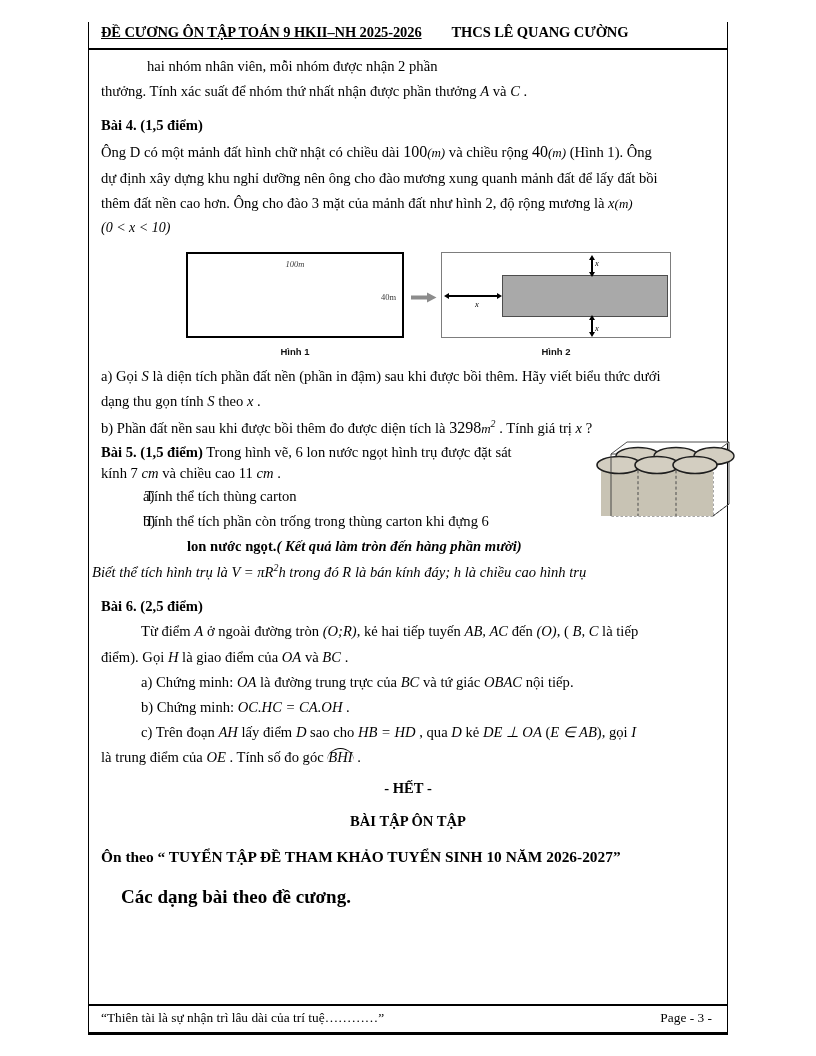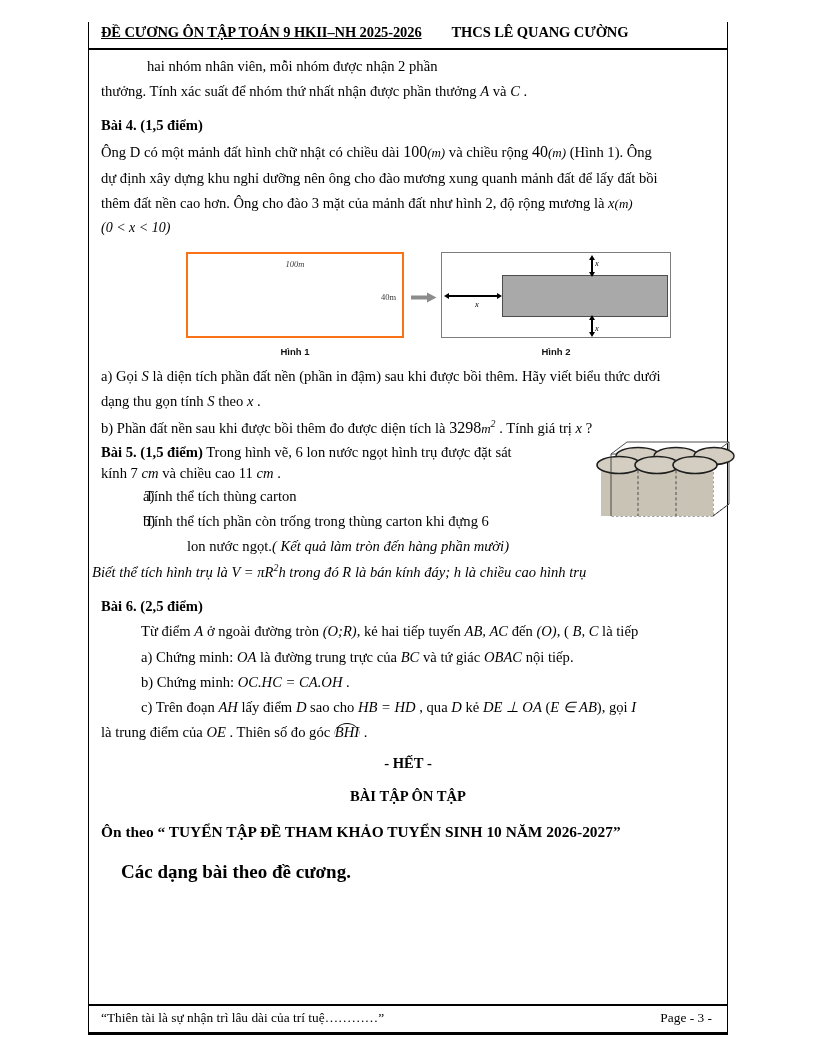--- a/index.html
+++ b/index.html
@@ -88,21 +88,21 @@
     position: relative;
     height: 112px;
     margin-top: 12px;
   }
   .fig1 {
     position: absolute;
     left: 85px;
     top: 0px;
     width: 218px;
     height: 86px;
-    border: 2px solid #f97316;
+    border: 2px solid #000000;
     box-sizing: border-box;
     background: #ffffff;
   }
   .fig1 .lbl100 {
     position: absolute;
     left: 50%;
     top: 3px;
     transform: translateX(-50%);
     font-size: 8.5px;
     font-style: italic;
@@ -289,32 +289,33 @@
     <ul class="bullet-list">
       <li>
           <span class="bl-mark">a)</span>
           <span>Tính thể tích thùng carton</span>
         </li>
       <li>
           <span class="bl-mark">b)</span>
           <span>Tính thể tích phần còn trống trong thùng carton khi đựng 6</span>
         </li>
     </ul>
-    <p class="para" style="padding-left:86px;"><span>lon nước ngọt.</span><span class="ital">( Kết quả làm tròn đến hàng phần mười)</span></p>
+    <p class="para" style="padding-left:86px;font-weight:bold;"><span>lon nước ngọt.</span><span class="ital">( Kết quả làm tròn đến hàng phần mười)</span></p>
     <p class="para ital" style="margin-left:-9px;"><span>Biết thể tích hình trụ là V = </span><span>πR</span><span class="sup">2</span><span>h</span><span>  trong đó  R  là bán kính đáy;  h  là chiều cao hình trụ</span></p>
 
     <div class="sec-gap"></div>
 
     <p class="para bold">Bài 6. (2,5 điểm)</p>
     <p class="para" style="text-indent:40px;"><span>Từ điểm  </span><span class="mathi">A</span><span>  ở ngoài đường tròn </span><span class="mathi">(O;R)</span><span>, kẻ hai tiếp tuyến </span><span class="mathi">AB,</span><span class="mathi"> AC</span><span> đến </span><span class="mathi">(O)</span><span>, ( </span><span class="mathi">B,</span><span class="mathi"> C</span><span> là tiếp</span></p>
+    <p class="para"><span>điểm). Gọi  </span><span class="mathi">H</span><span>  là giao điểm của </span><span class="mathi">OA</span><span> và </span><span class="mathi">BC</span><span> .</span></p>
 
     <p class="para" style="padding-left:40px;"><span>a) Chứng minh: </span><span class="mathi">OA</span><span>  là đường trung trực của </span><span class="mathi">BC</span><span>  và tứ giác </span><span class="mathi">OBAC</span><span>  nội tiếp.</span></p>
     <p class="para" style="padding-left:40px;"><span>b) Chứng minh: </span><span class="mathi">OC.HC = CA.OH</span><span> .</span></p>
     <p class="para" style="padding-left:40px;"><span>c) Trên đoạn  </span><span class="mathi">AH</span><span>  lấy điểm  </span><span class="mathi">D</span><span>  sao cho  </span><span class="mathi">HB = HD</span><span> , qua  </span><span class="mathi">D</span><span>  kẻ  </span><span class="mathi">DE ⊥ OA</span><span>  (</span><span class="mathi">E ∈ AB</span><span>), gọi  </span><span class="mathi">I</span></p>
-    <p class="para"><span>là trung điểm của  </span><span class="mathi">OE</span><span> . Thiên số đo góc  </span><span class="mathi" style="border-top:1.3px solid #000;border-radius:60% 60% 0 0 / 90% 90% 0 0;padding:0 1px;">BHI</span><span> .</span></p>
+    <p class="para"><span>là trung điểm của  </span><span class="mathi">OE</span><span> . Tính số đo góc  </span><span class="mathi" style="border-top:1.3px solid #000;border-radius:60% 60% 0 0 / 90% 90% 0 0;padding:0 1px;">BHI</span><span> .</span></p>
 
     <div style="height:6px;"></div>
 
     <p class="para centered">- HẾT -</p>
     <div style="height:8px;"></div>
     <p class="para centered">BÀI TẬP ÔN TẬP</p>
     <div style="height:10px;"></div>
     <p class="para bold" style="font-size:15.4px;">Ôn theo “ TUYỂN TẬP ĐỀ THAM KHẢO TUYỂN SINH 10 NĂM 2026-2027”</p>
     <div style="height:10px;"></div>
     <p class="para bold" style="font-size:19px;margin-left:20px;">Các dạng bài theo đề cương.</p>

